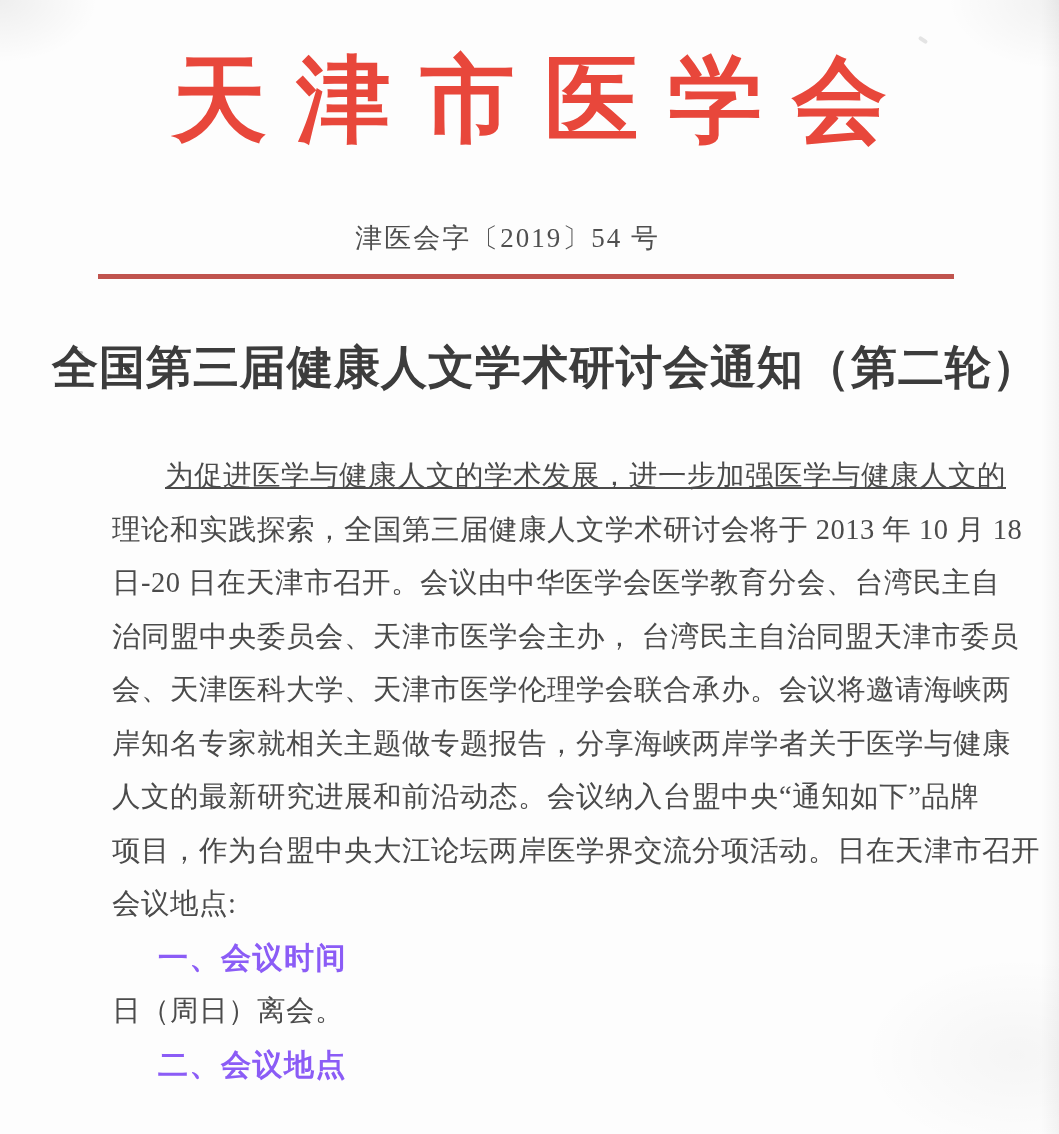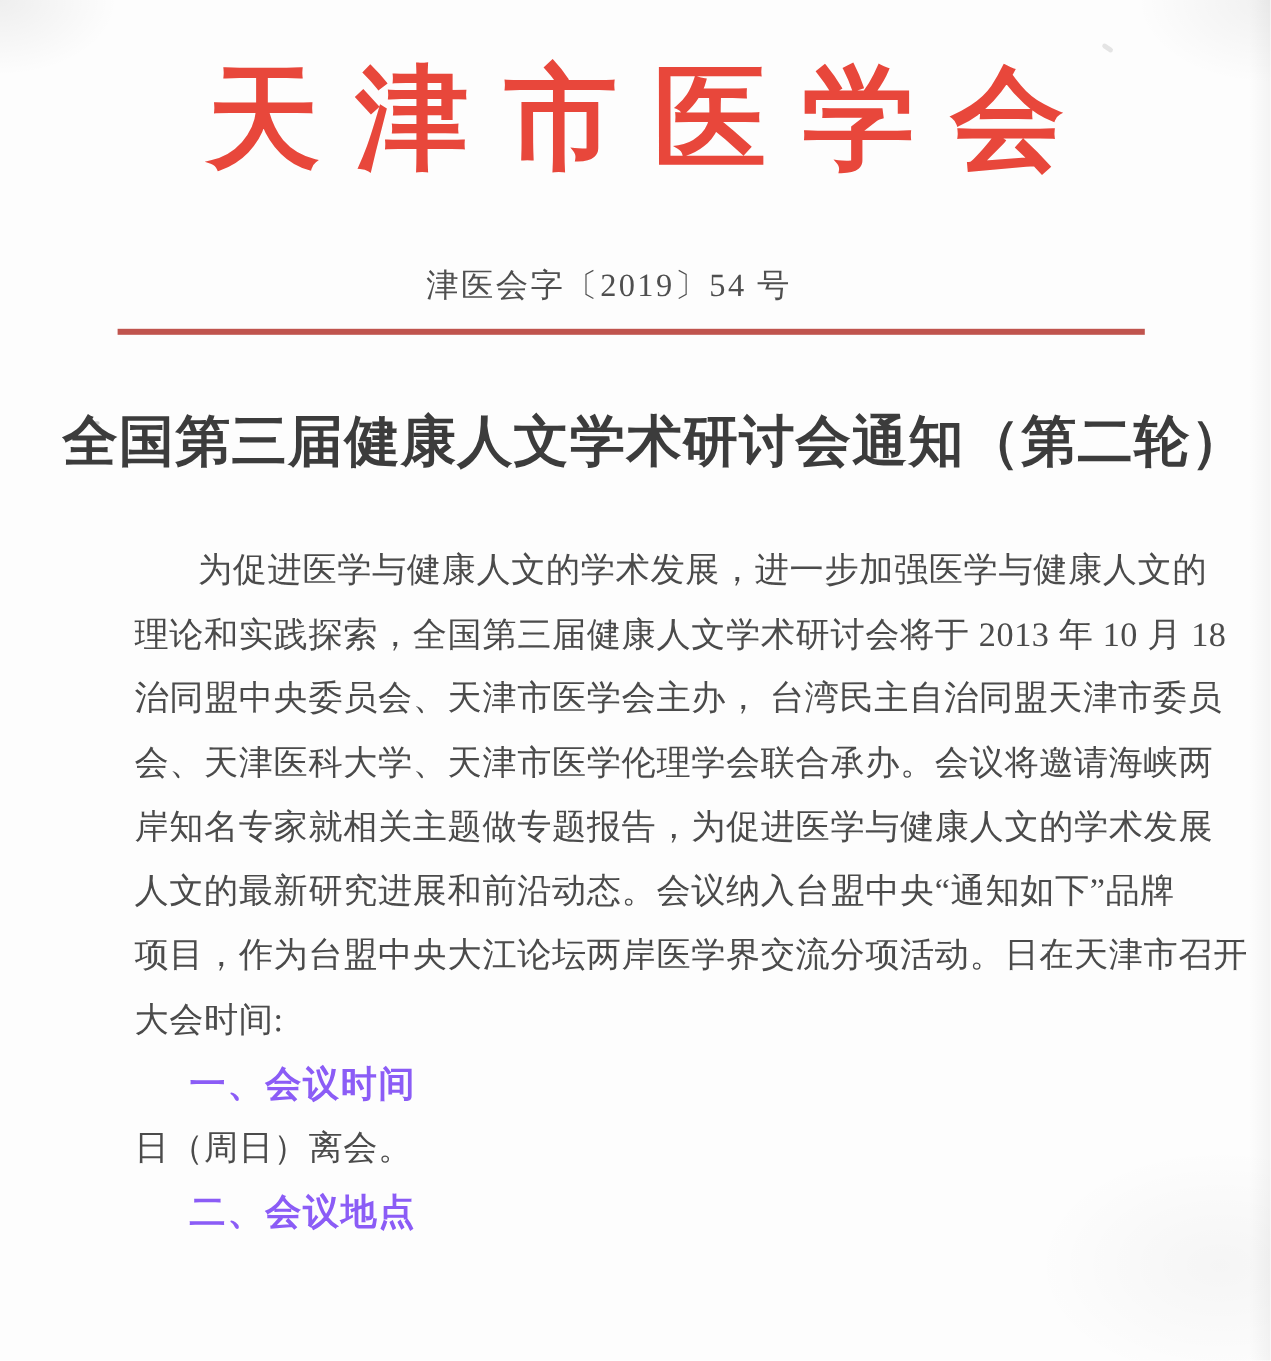--- a/index.html
+++ b/index.html
@@ -96,20 +96,21 @@
   .line {
     height: 53.5px;
     line-height: 53.5px;
     font-size: 28.5px;
     letter-spacing: 0.5px;
     color: #4b4b4b;
     white-space: nowrap;
   }
   .line.indent {
     padding-left: 53px;
+    text-decoration: underline;
   }
   .sec-heading {
     height: 53.5px;
     line-height: 53.5px;
     padding-left: 46px;
     font-family: "DejaVu Sans", "Liberation Sans", sans-serif;
     font-weight: 700;
     font-size: 30px;
     letter-spacing: 1.5px;
     color: #8b5cf6;
@@ -130,26 +131,27 @@
 
   <div class="doc-number">津医会字〔2019〕54 号</div>
 
   <div class="red-rule"></div>
 
   <h1 class="notice-title">全国第三届健康人文学术研讨会通知（第二轮）</h1>
 
   <div class="body-block">
     <div class="line indent">为促进医学与健康人文的学术发展，进一步加强医学与健康人文的</div>
     <div class="line">理论和实践探索，全国第三届健康人文学术研讨会将于 2013 年 10 月 18</div>
+    <div class="line">日-20 日在天津市召开。会议由中华医学会医学教育分会、台湾民主自</div>
     <div class="line">治同盟中央委员会、天津市医学会主办， 台湾民主自治同盟天津市委员</div>
     <div class="line">会、天津医科大学、天津市医学伦理学会联合承办。会议将邀请海峡两</div>
-    <div class="line">岸知名专家就相关主题做专题报告，为促进医学与健康人文的学术发展</div>
+    <div class="line">岸知名专家就相关主题做专题报告，分享海峡两岸学者关于医学与健康</div>
     <div class="line">人文的最新研究进展和前沿动态。会议纳入台盟中央“通知如下”品牌</div>
     <div class="line">项目，作为台盟中央大江论坛两岸医学界交流分项活动。日在天津市召开</div>
-    <div class="line">大会时间:</div>
+    <div class="line">会议地点:</div>
 
     <div class="sec-heading">一、会议时间</div>
     <div class="line">日（周日）离会。</div>
 
     <div class="sec-heading">二、会议地点</div>
   </div>
 
 </div>
 
 </body></html>

